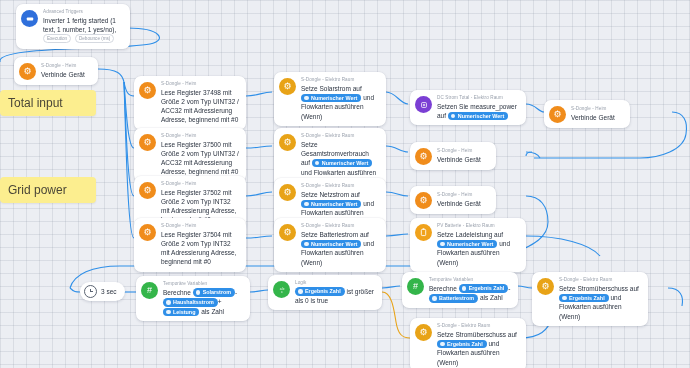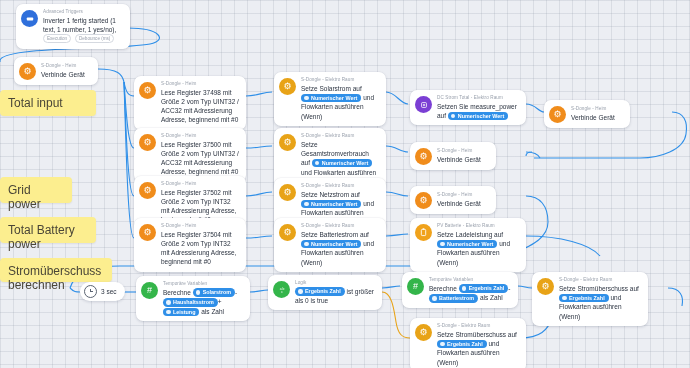--- a/index.html
+++ b/index.html
@@ -172,28 +172,22 @@
       <path d="M382 292 C 392 292 394 310 396 322 C 398 334 402 338 410 338"></path>
     </g>
     <g fill="none" stroke="#2f8fe8" stroke-width="1.1">
       <path d="M520 338 C 540 338 548 330 552 318"></path>
     </g>
   </svg>
 
   <div class="sticky" style="left:0px;top:90px;width:96px;height:26px;">
     <span>Total input</span>
   </div>
-  <div class="sticky" style="left:0px;top:177px;width:72px;height:26px;">
+  <div class="sticky" style="left:0px;top:177px;width:96px;height:26px;">
     <span>Grid power</span>
-  </div>
-  <div class="sticky" style="left:0px;top:217px;width:96px;height:26px;">
-    <span>Total Battery power</span>
-  </div>
-  <div class="sticky" style="left:0px;top:258px;width:112px;height:24px;">
-    <span>Stromüberschuss berechnen</span>
   </div>
 
   <div class="card" style="left:16px;top:4px;width:114px;">
     <div class="ico" style="background:#2f6fdb;">
       <svg width="8" height="8" viewBox="0 0 10 10">
         <rect x="1" y="3" width="8" height="4" rx="1" fill="#fff"></rect>
       </svg>
     </div>
     <div class="body">
       <div class="meta">Advanced Triggers</div>

